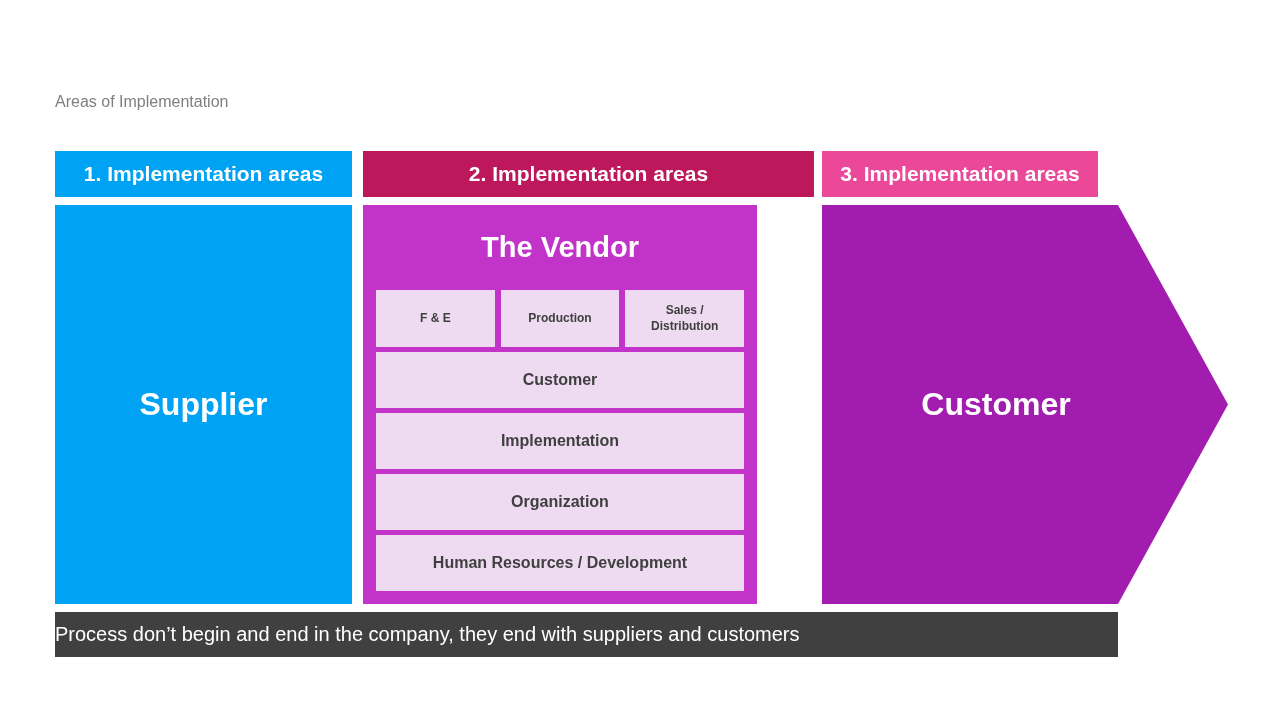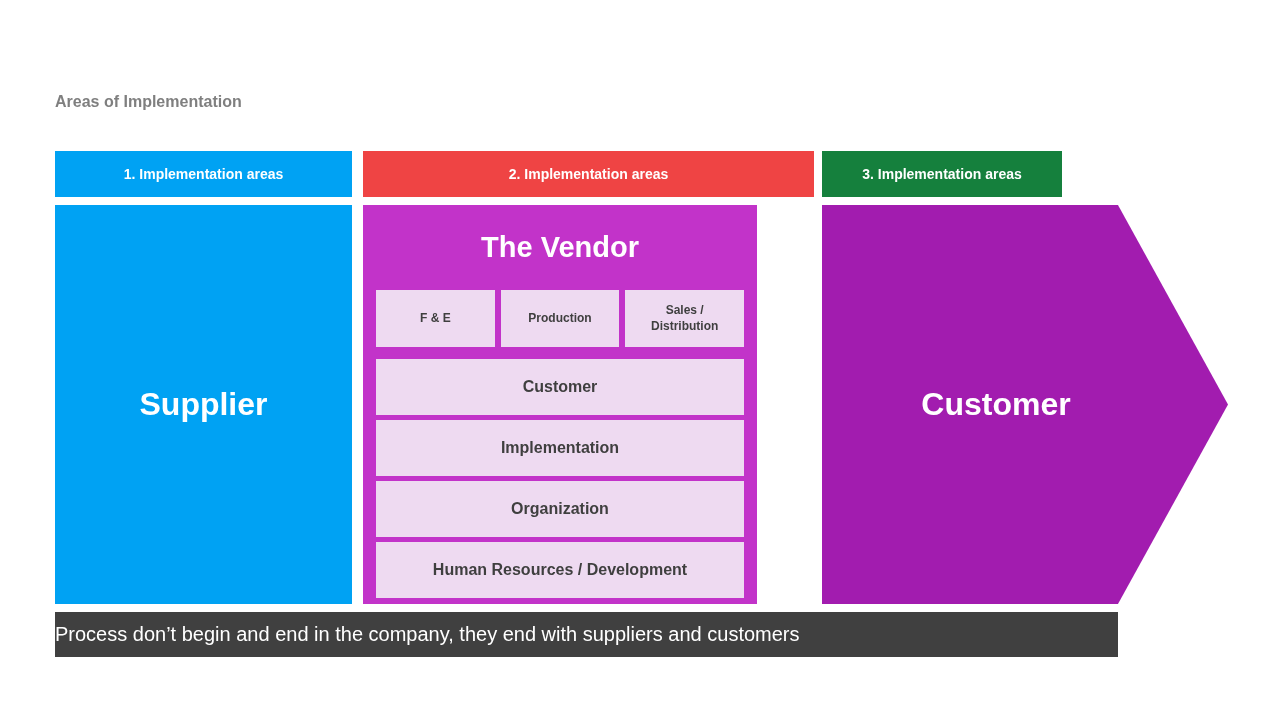--- a/index.html
+++ b/index.html
@@ -12,51 +12,51 @@
   .slide { position: absolute; left: 0; top: 0; width: 1280px; height: 720px; background: #ffffff; }
 
   
   .page-title {
     position: absolute; left: 55px; top: 46px;
     font-size: 31px; font-weight: 700; color: #3F3F3F;
     letter-spacing: -0.3px;
   }
   .page-subtitle {
     position: absolute; left: 55px; top: 93px;
-    font-size: 16px; font-weight: 700; color: #7F7F7F;
+    font-size: 16px; font-weight: 400; color: #7F7F7F;
   }
 
   
   .hdr {
     position: absolute; top: 151px; height: 46px;
     display: flex; align-items: center; justify-content: center;
-    color: #ffffff; font-size: 14px; font-weight: 700;
+    color: #ffffff; font-size: 21px; font-weight: 700;
   }
   .hdr-supplier { left: 55px;  width: 297px; background: #00A2F3; }
-  .hdr-vendor   { left: 363px; width: 451px; background: #ef4444; }
-  .hdr-customer { left: 822px; width: 240px; background: #15803d; }
+  .hdr-vendor   { left: 363px; width: 451px; background: #be185d; }
+  .hdr-customer { left: 822px; width: 276px; background: #ec4899; }
 
   
   .main-box { position: absolute; top: 205px; height: 399px; }
 
   .supplier-box {
     left: 55px; width: 297px; background: #00A2F3;
     display: flex; align-items: center; justify-content: center;
   }
   .big-label { color: #ffffff; font-size: 32px; font-weight: 700; }
 
   .vendor-box {
     left: 363px; width: 394px; background: #C233C9;
     padding: 0 13px;
   }
   .vendor-title {
     height: 85px; display: flex; align-items: center; justify-content: center;
     color: #ffffff; font-size: 29px; font-weight: 700;
   }
-  .dept-row { display: flex; gap: 6px; height: 57px; margin-bottom: 12px; }
+  .dept-row { display: flex; gap: 6px; height: 57px; margin-bottom: 5px; }
   .dept {
     flex: 1; background: #EEDAF1;
     display: flex; align-items: center; justify-content: center;
     text-align: center; font-size: 12px; font-weight: 700; color: #3F3F3F;
     line-height: 1.3; padding: 0 6px;
   }
   .area-row {
     height: 56px; margin-bottom: 5px; background: #EEDAF1;
     display: flex; align-items: center; justify-content: center;
     font-size: 16px; font-weight: 700; color: #3F3F3F;

